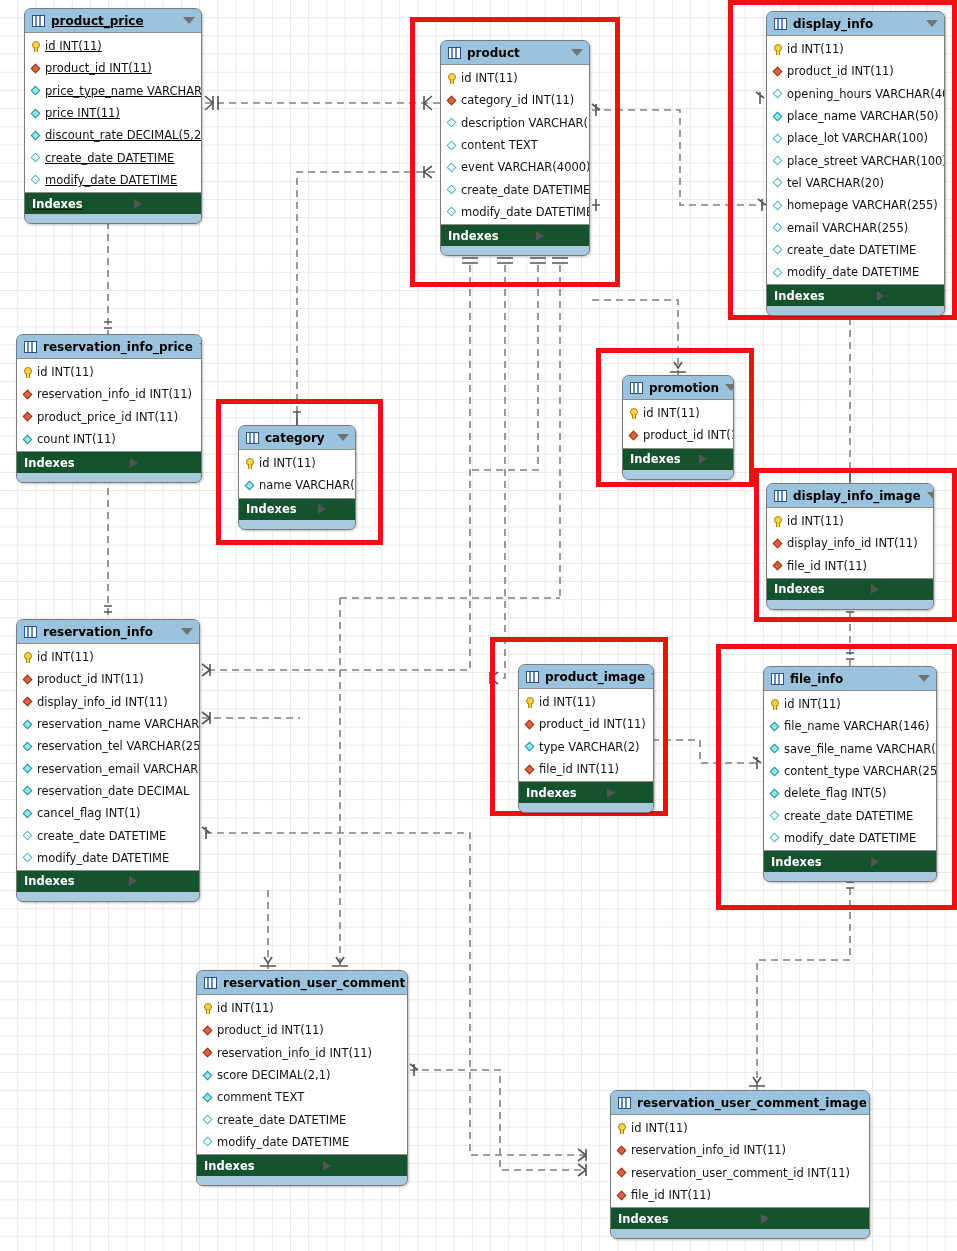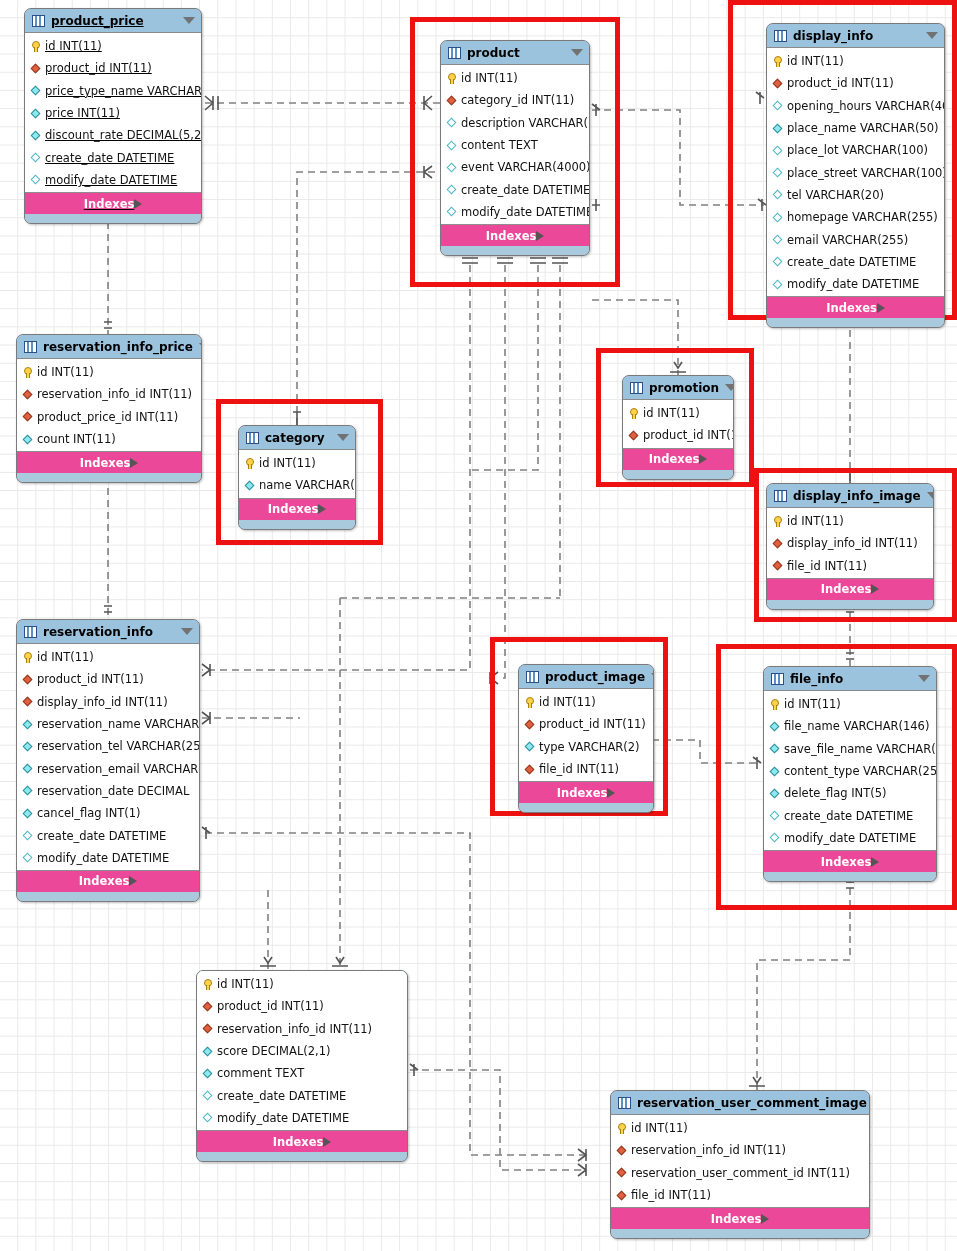--- a/index.html
+++ b/index.html
@@ -113,25 +113,24 @@
     display:block;width:7px;height:7px;
     margin:2px 0 0 2px;
     transform:rotate(45deg);
     box-sizing:border-box;
   }
   .gly.fk i{background:#e2603f;border:1px solid #8e3a20;}
   .gly.nn i{background:#8ee8ef;border:1px solid #2e8e9c;}
   .gly.nul i{background:#ffffff;border:1px solid #48b6c4;}
   .tbl-foot{
     height:21px;
-    background:#ec4899;
+    background:#14532d;
     display:flex;align-items:center;
     padding:0 7px 0 7px;
     border-top:1px solid #8d8d8d;
-    text-align:right;
   }
   .tbl-foot span{
     font-size:11.5px;font-weight:bold;color:#ffffff;flex:1 1 auto;
   }
   .tri{
     width:0;height:0;
     border-top:5px solid transparent;
     border-bottom:5px solid transparent;
     border-left:8px solid #555;
     flex:0 0 auto;
@@ -357,21 +356,21 @@
               <span>modify_date DATETIME</span>
             </div>
           </div>
           <div class="tbl-foot">
             <span>Indexes</span>
             <span class="tri"></span>
           </div>
           <div class="tbl-base"></div>
         </div>
       </div>
-      <div class="tbl" style="left: 766px; top: 23px; width: 179px;">
+      <div class="tbl" style="left: 766px; top: 11px; width: 179px;">
         <div class="tbl-inner">
           <div class="tbl-head">
             <span class="tbl-icon"></span>
             <span class="tbl-title">display_info</span>
             <span class="caret"></span>
           </div>
           <div class="cols">
             <div class="col">
               <span class="gly key"></span>
               <span>id INT(11)</span>
@@ -729,20 +728,24 @@
           </div>
           <div class="tbl-foot">
             <span>Indexes</span>
             <span class="tri"></span>
           </div>
           <div class="tbl-base"></div>
         </div>
       </div>
       <div class="tbl" style="left: 196px; top: 970px; width: 212px;">
         <div class="tbl-inner">
+          <div class="tbl-head">
+            <span class="tbl-icon"></span>
+            <span class="tbl-title">reservation_user_comment</span>
+          </div>
           <div class="cols">
             <div class="col">
               <span class="gly key"></span>
               <span>id INT(11)</span>
             </div>
             <div class="col">
               <span class="gly dia fk">
                 <i></i>
               </span>
               <span>product_id INT(11)</span>

